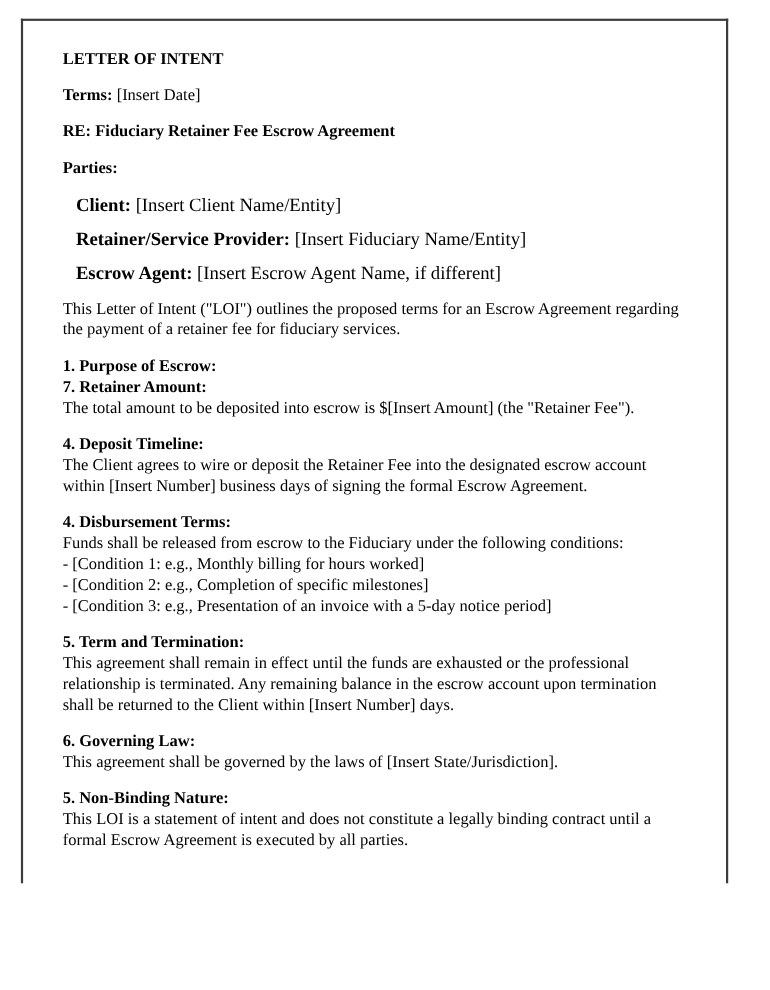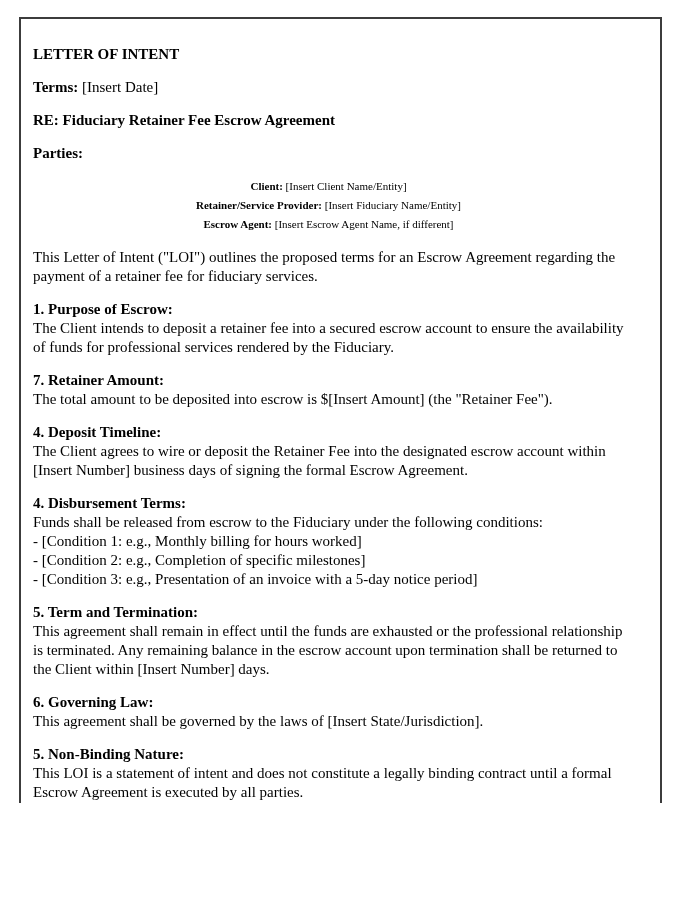--- a/index.html
+++ b/index.html
@@ -20,35 +20,35 @@
     overflow: hidden;
   }
   .frame {
     position: absolute;
     left: 19px;
     top: 17px;
     width: 643px;
     height: 786px;
     border: 2px solid #3c3c3c;
     border-bottom: none;
-    padding: 26px 36px 0 12px;
+    padding: 26px 36px 0 36px;
     background: #ffffff;
   }
   .frame p, .frame div.line {
     font-size: 15px;
     line-height: 19px;
     margin: 0 0 14px 0;
   }
   .title { font-weight: bold; }
   .bold { font-weight: bold; }
   .heading { font-weight: bold; margin: 0 !important; }
   .body-text { margin: 0 0 14px 0; }
   .body-text.no-gap { margin: 0 !important; }
   .party-block { margin: 0 0 14px 0; }
-  .party-block .pline { font-size: 11px; line-height: 19px; margin: 0; text-align: center; }
+  .party-block .pline { font-size: 17px; line-height: 19px; margin: 12px; }
   .cond-list { margin: 0 0 14px 0; }
   .cond-list .cond { font-size: 15px; line-height: 19px; margin: 0; }
   strong { font-weight: bold; }
 </style>
 </head>
 <body>
 
 <div class="page">
   <div class="frame">
 
@@ -63,21 +63,20 @@
     <div class="party-block">
       <div class="pline"><strong>Client:</strong> <span>[Insert Client Name/Entity]</span></div>
       <div class="pline"><strong>Retainer/Service Provider:</strong> <span>[Insert Fiduciary Name/Entity]</span></div>
       <div class="pline"><strong>Escrow Agent:</strong> <span>[Insert Escrow Agent Name, if different]</span></div>
     </div>
 
     <p class="body-text">This Letter of Intent ("LOI") outlines the proposed terms for an Escrow Agreement regarding the payment of a retainer fee for fiduciary services.</p>
 
     <div class="section">
       <p class="heading">1. Purpose of Escrow:</p>
-      <p class="body-text">The Client intends to deposit a retainer fee into a secured escrow account to ensure the availability of funds for professional services rendered by the Fiduciary.</p>
     </div>
 
     <div class="section">
       <p class="heading">7. Retainer Amount:</p>
       <p class="body-text">The total amount to be deposited into escrow is $[Insert Amount] (the "Retainer Fee").</p>
     </div>
 
     <div class="section">
       <p class="heading">4. Deposit Timeline:</p>
       <p class="body-text">The Client agrees to wire or deposit the Retainer Fee into the designated escrow account within [Insert Number] business days of signing the formal Escrow Agreement.</p>

